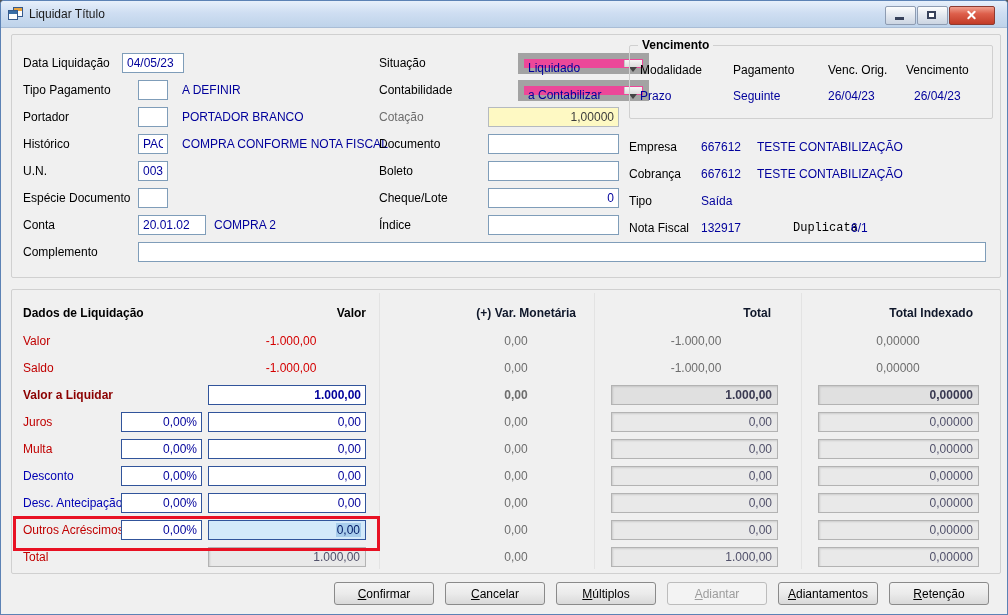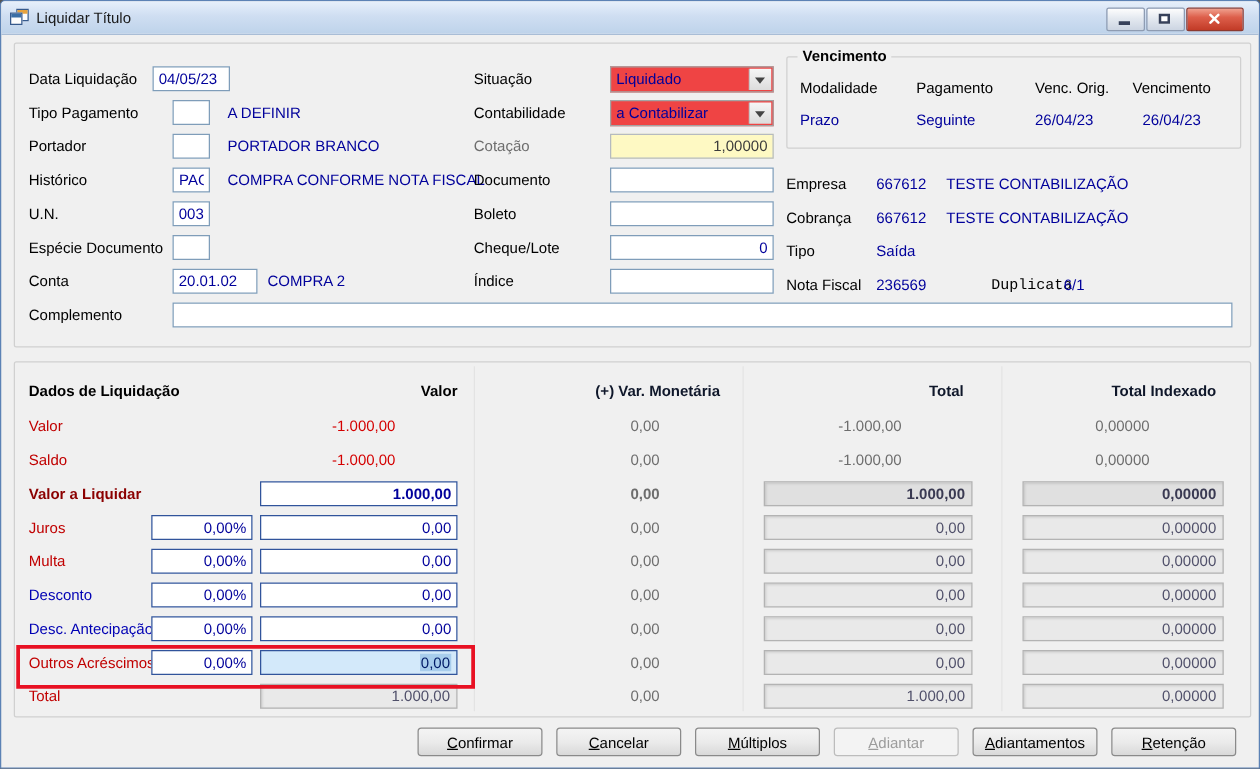--- a/index.html
+++ b/index.html
@@ -27,21 +27,21 @@
   
   .gb{position:absolute;border:1px solid #d0d0d0;border-radius:2px;}
   .gb-title{position:absolute;left:8px;top:-8px;background:#f0f0f0;padding:0 4px;font-weight:bold;color:#000;}
   .lbl{position:absolute;line-height:20px;color:#000;white-space:nowrap;}
   .lbl.gray{color:#6d6d6d;}
   .desc{position:absolute;line-height:20px;color:#00009b;white-space:nowrap;}
   .txt{position:absolute;height:20px;border:1px solid #7f9db9;background:#fff;
     font-family:inherit;font-size:12px;color:#00009b;padding:0 4px;box-sizing:border-box;outline:none;}
   .txt.right{text-align:right;}
   .txt.disabled{background:#fef9c3;color:#3c3c3c;border-color:#b5bac0;}
-  .select{position:absolute;height:21px;border:1px solid #a3a3a3;background:#ef4444;box-sizing:border-box;cursor:default;}
+  .select{position:absolute;height:21px;border:6px solid #a3a3a3;background:#ec4899;box-sizing:border-box;cursor:default;margin-left:30px;}
   .sel-text{position:absolute;left:4px;top:2px;color:#00009b;white-space:nowrap;}
   .dd{position:absolute;right:1px;top:1px;bottom:1px;width:17px;
     background:linear-gradient(#f6f6f6,#dcdcdc);border-left:1px solid #c6c6c6;}
   .dd-arrow{position:absolute;left:4px;top:7px;width:0;height:0;
     border-left:4px solid transparent;border-right:4px solid transparent;border-top:5px solid #444;}
   
   .hdr{position:absolute;font-weight:bold;line-height:20px;white-space:nowrap;}
   .hdr.right{text-align:right;}
   .hdr.gray{color:#0f172a;}
   .rl-red{color:#c00000;} .rl-blue{color:#0000b4;}
@@ -172,21 +172,21 @@
   <span class="desc" style="left:756px;top:136px;">TESTE CONTABILIZAÇÃO</span>
 
   <span class="lbl" style="left:628px;top:163px;">Cobrança</span>
   <span class="desc" style="left:700px;top:163px;">667612</span>
   <span class="desc" style="left:756px;top:163px;">TESTE CONTABILIZAÇÃO</span>
 
   <span class="lbl" style="left:628px;top:190px;">Tipo</span>
   <span class="desc" style="left:700px;top:190px;">Saída</span>
 
   <span class="lbl" style="left:628px;top:217px;">Nota Fiscal</span>
-  <span class="desc" style="left:700px;top:217px;">236569</span>
+  <span class="desc" style="left:700px;top:217px;">132917</span>
   <span class="lbl" style="left:792px;top:217px;font-family:Liberation Mono, monospace;">Duplicata</span>
   <span class="desc" style="left:850px;top:217px;">6/1</span>
 
   <div class="gb" style="left:10px;top:288px;width:988px;height:283px;"></div>
   <i class="vline" style="left:378px;"></i>
   <i class="vline" style="left:593px;"></i>
   <i class="vline" style="left:800px;"></i>
 
   <span class="hdr" style="left:22px;top:302px;">Dados de Liquidação</span>
   <span class="hdr right" style="left:265px;top:302px;width:100px;">Valor</span>

